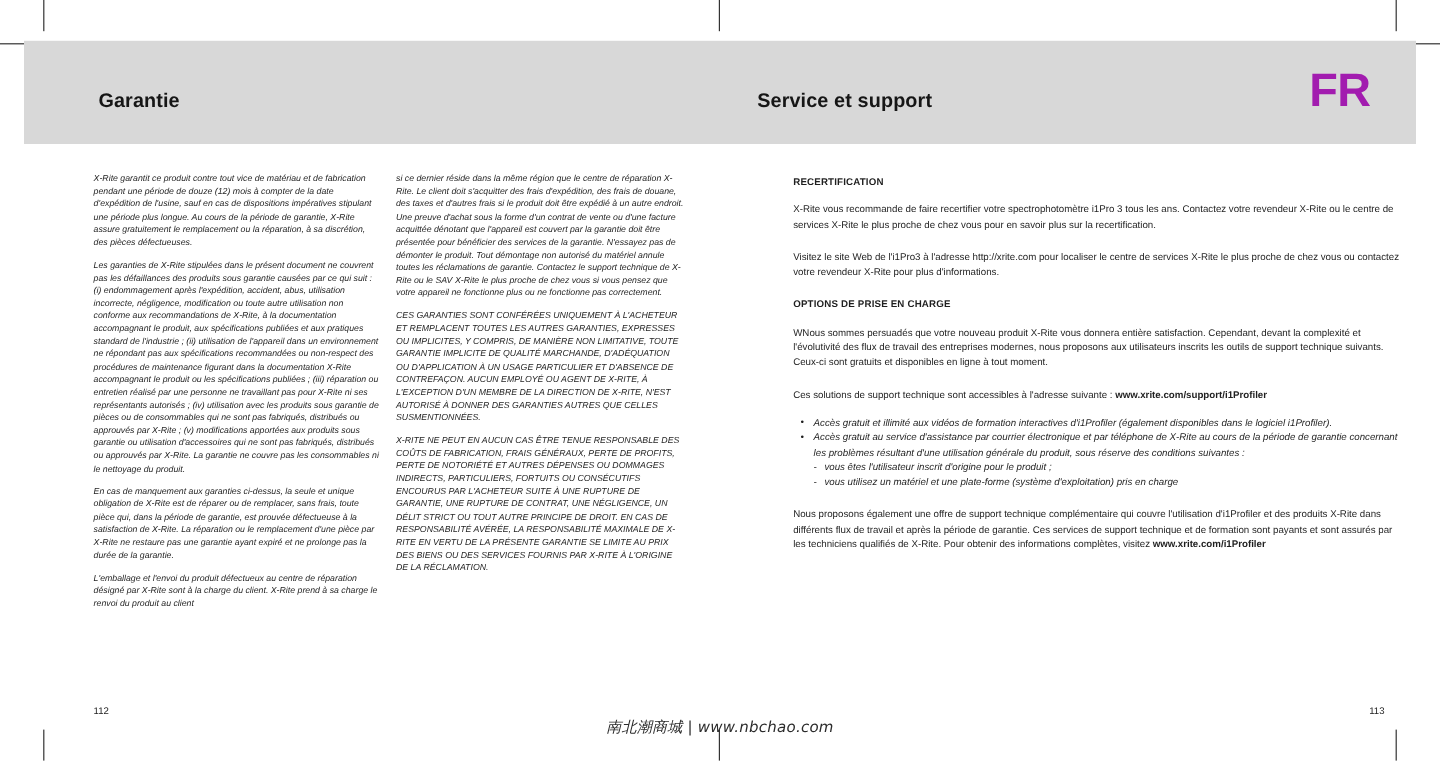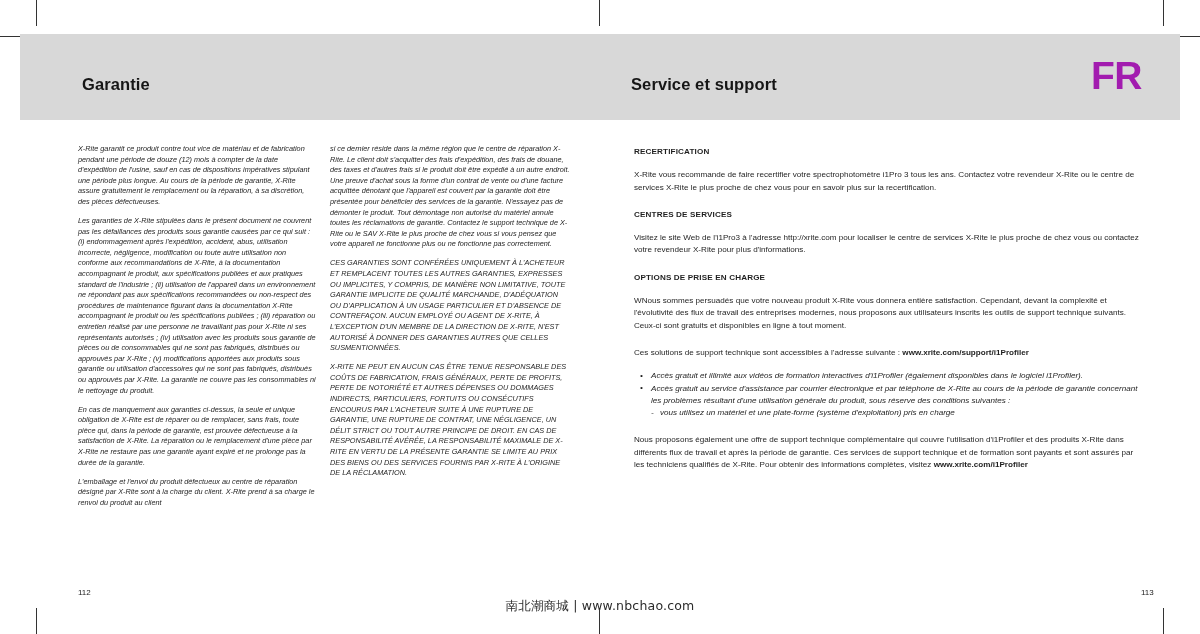--- a/index.html
+++ b/index.html
@@ -64,21 +64,21 @@
     letter-spacing: -0.5px;
     line-height: 1;
   }
 
   
   .page {
     position: absolute;
     top: 86px;
   }
   .page-left  { left: 0;     width: 570px; height: 482px; }
-  .page-right { left: 569px; width: 580px; height: 482px; }
+  .page-right { left: 596px; width: 580px; height: 482px; }
 
   
   .col {
     position: absolute;
     top: 24px;
     width: 240px;
     font-size: 7.3px;
     line-height: 10.6px;
     text-align: left;
     color: #1f1f1f;
@@ -157,20 +157,21 @@
   .watermark {
     position: absolute;
     left: 0;
     top: 598px;
     width: 1200px;
     text-align: center;
     font-size: 12.5px;
     color: #2b2b2b;
     font-family: "DejaVu Sans", sans-serif;
     letter-spacing: 0.2px;
+    font-style: italic;
   }
 </style>
 </head>
 <body>
 
 <div class="crop-mark cm-v" style="left:36px; top:0;"></div>
 <div class="crop-mark cm-h" style="left:0; top:36px;"></div>
 <div class="crop-mark cm-v" style="left:1163px; top:0;"></div>
 <div class="crop-mark cm-h" style="left:1174px; top:36px;"></div>
 <div class="crop-mark cm-v" style="left:599px; top:0;"></div>
@@ -204,35 +205,35 @@
     </div>
 
   </div>
 
   <div class="page page-right">
     <div class="rp">
 
       <h3>RECERTIFICATION</h3>
       <p>X-Rite vous recommande de faire recertifier votre spectrophotomètre i1Pro 3 tous les ans. Contactez votre revendeur X-Rite ou le centre de services X-Rite le plus proche de chez vous pour en savoir plus sur la recertification.</p>
 
-      <h3>CENTRES DE SERVICES</h3>
       <p>Visitez le site Web de l'i1Pro3 à l'adresse http://xrite.com pour localiser le centre de services X-Rite le plus proche de chez vous ou contactez votre revendeur X-Rite pour plus d'informations.</p>
 
       <h3>OPTIONS DE PRISE EN CHARGE</h3>
       <p>WNous sommes persuadés que votre nouveau produit X-Rite vous donnera entière satisfaction. Cependant, devant la complexité et l'évolutivité des flux de travail des entreprises modernes, nous proposons aux utilisateurs inscrits les outils de support technique suivants. Ceux-ci sont gratuits et disponibles en ligne à tout moment.</p>
 
       <p class="tight"><span>Ces solutions de support technique sont accessibles à l'adresse suivante : </span><span class="strong">www.xrite.com/support/i1Profiler</span></p>
 
       <ul class="bullets">
         <li>
           <span>Accès gratuit et illimité aux vidéos de formation interactives d'i1Profiler (également disponibles dans le logiciel i1Profiler).</span>
         </li>
         <li>
           <span>Accès gratuit au service d'assistance par courrier électronique et par téléphone de X-Rite au cours de la période de garantie concernant les problèmes résultant d'une utilisation générale du produit, sous réserve des conditions suivantes :</span>
           <ul class="subdash">
+            <li>vous êtes l'utilisateur inscrit d'origine pour le produit ;</li>
             <li>vous utilisez un matériel et une plate-forme (système d'exploitation) pris en charge</li>
           </ul>
         </li>
       </ul>
 
       <p><span>Nous proposons également une offre de support technique complémentaire qui couvre l'utilisation d'i1Profiler et des produits X-Rite dans différents flux de travail et après la période de garantie. Ces services de support technique et de formation sont payants et sont assurés par les techniciens qualifiés de X-Rite. Pour obtenir des informations complètes, visitez </span><span class="strong">www.xrite.com/i1Profiler</span></p>
 
     </div>
   </div>
 

